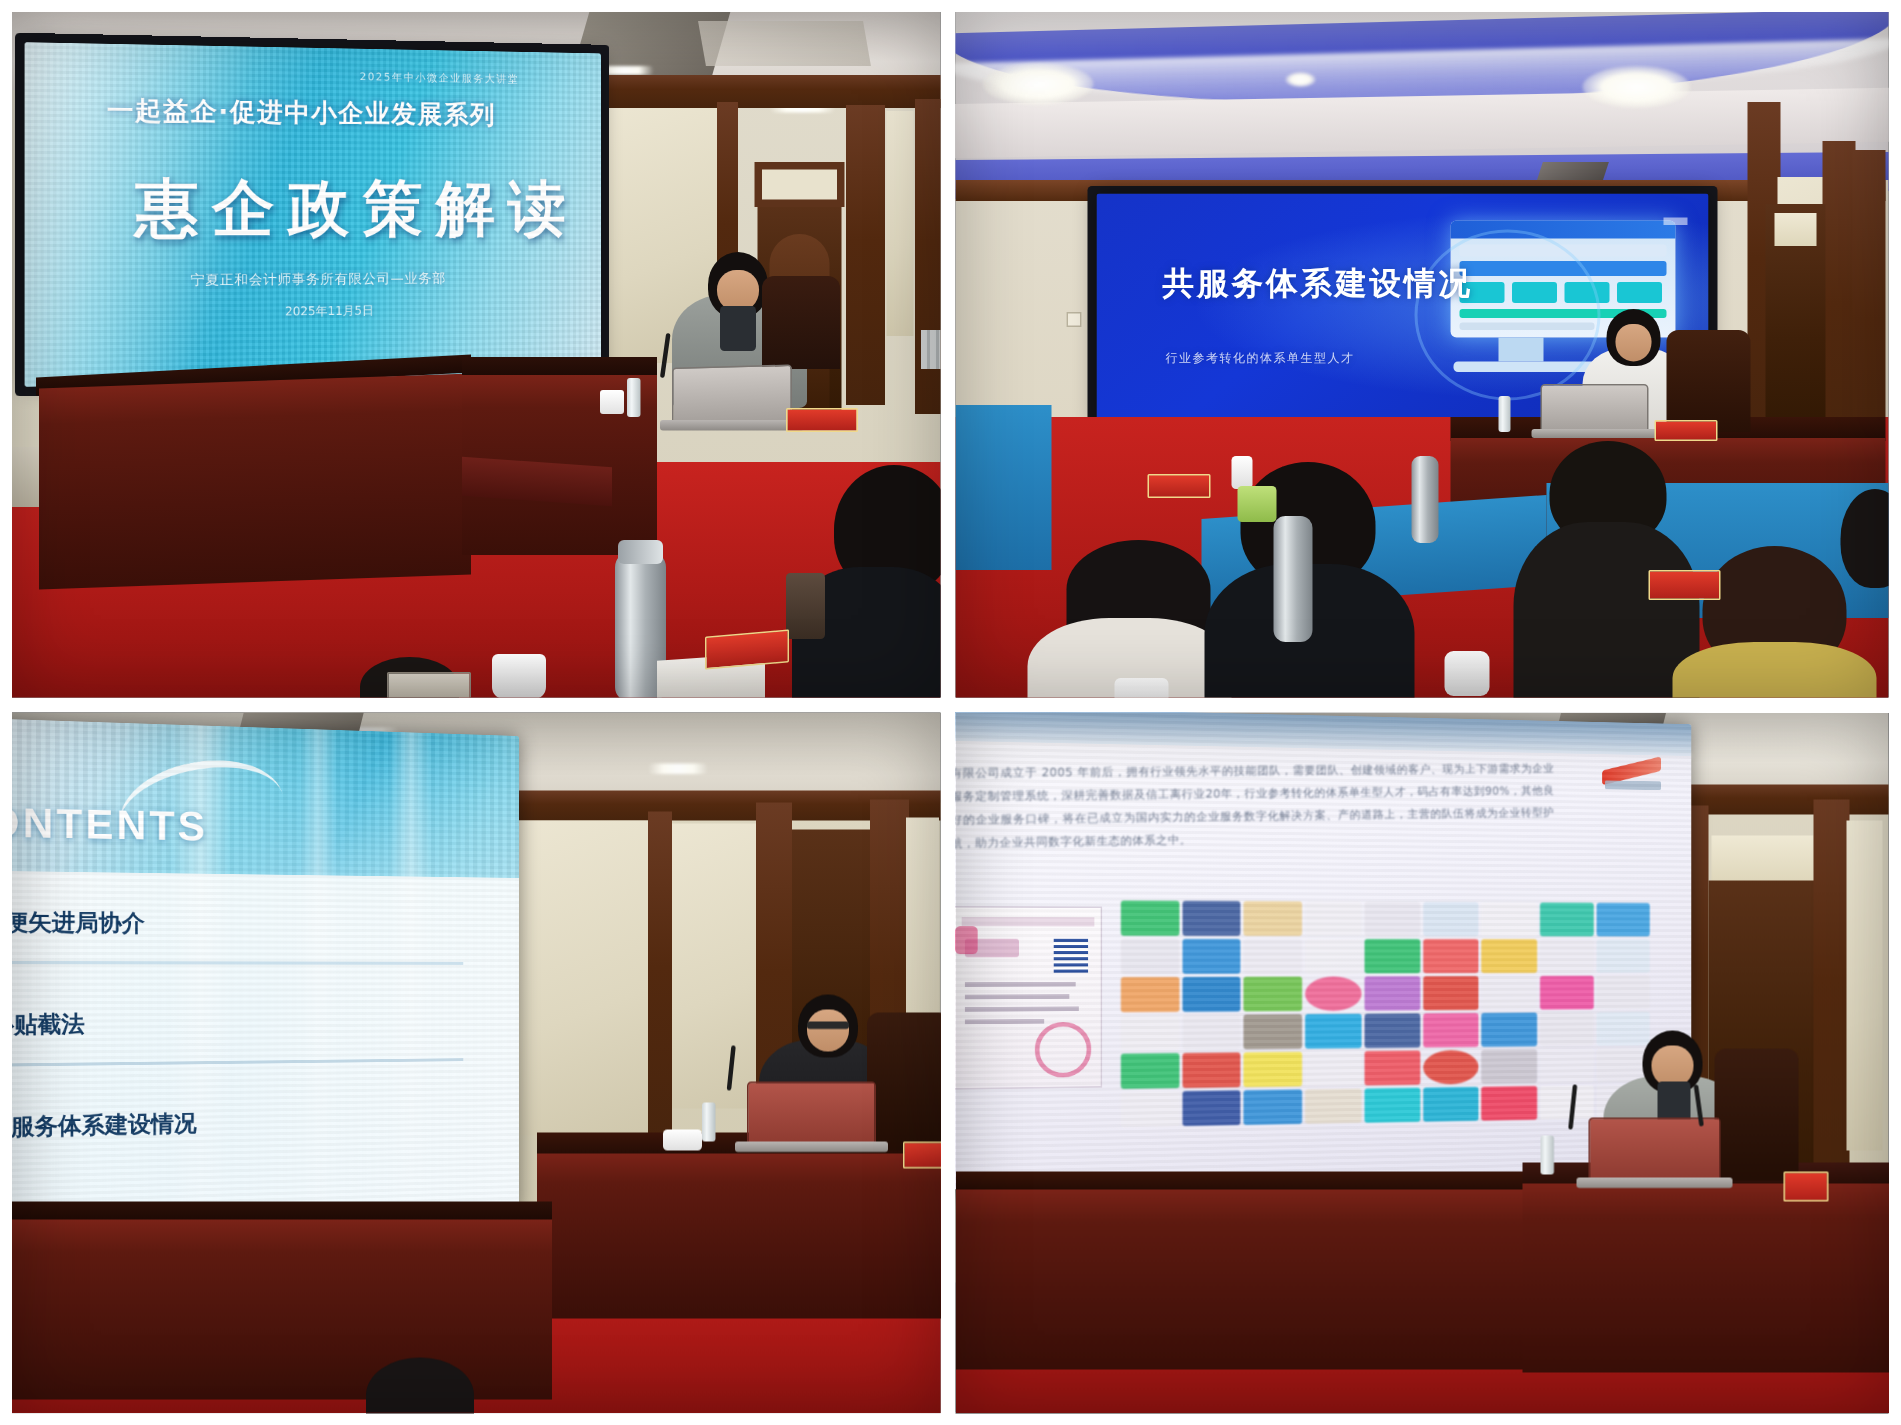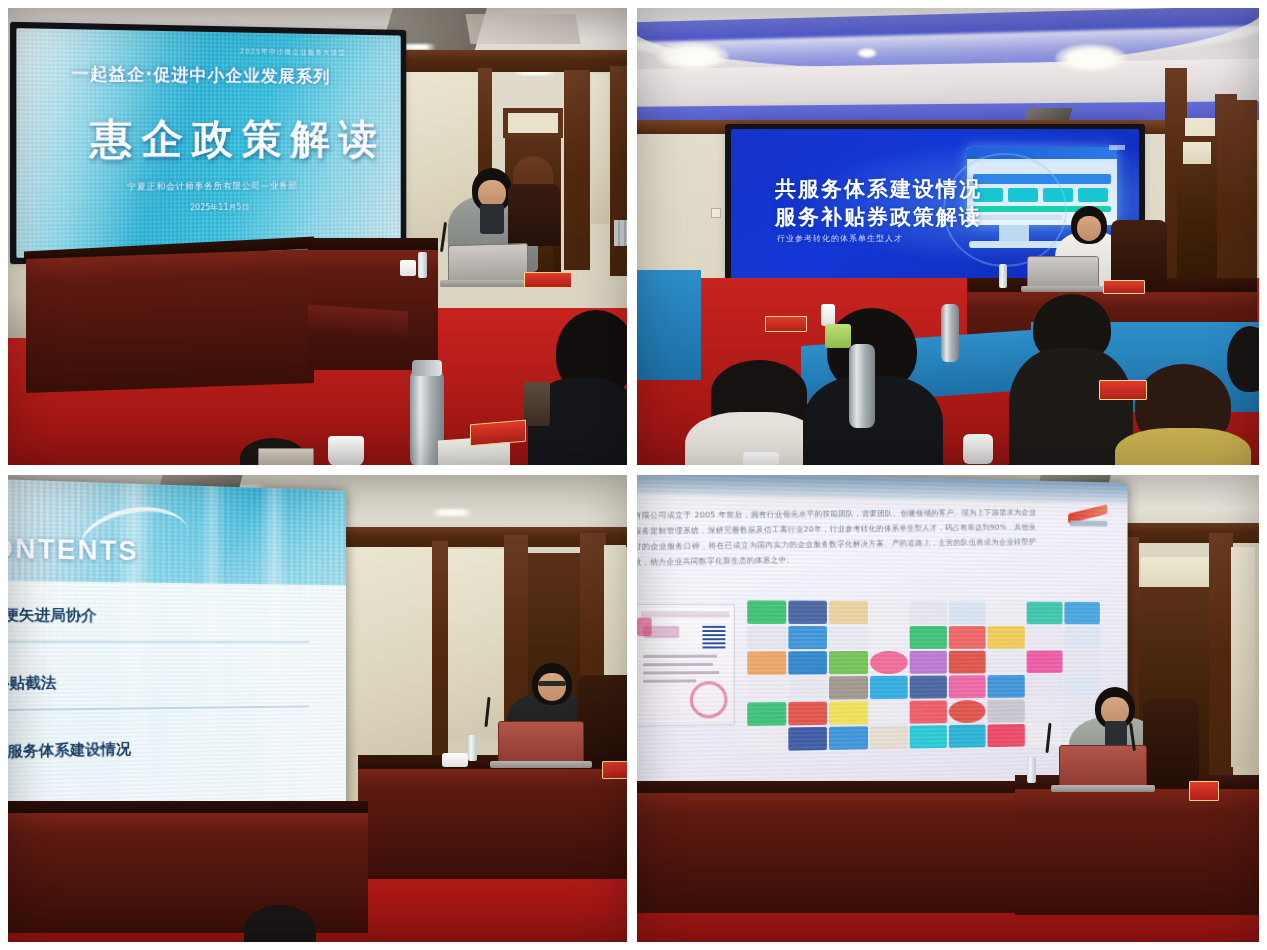--- a/index.html
+++ b/index.html
@@ -188,21 +188,20 @@
         <div style="position:absolute;left:76px;top:41px;width:30px;height:14px;background:#19c6d4;border-radius:2px;"></div>
         <div style="position:absolute;left:111px;top:41px;width:30px;height:14px;background:#19c6d4;border-radius:2px;"></div>
         <div style="position:absolute;left:6px;top:59px;width:138px;height:6px;background:#17d1b5;border-radius:2px;"></div>
         <div style="position:absolute;left:6px;top:68px;width:90px;height:5px;background:#cfe0f0;border-radius:2px;"></div>
       </div>
       <div style="position:absolute;left:268px;top:96px;width:30px;height:16px;background:#bcd9f2;"></div>
       <div style="position:absolute;left:238px;top:112px;width:96px;height:7px;background:#cfe4f7;border-radius:3px;"></div>
       <div style="position:absolute;left:212px;top:24px;width:120px;height:110px;border:2px solid rgba(140,210,255,.35);border-radius:50%;"></div>
 
       <div class="slidetxt cjk" style="left:44px;top:46px;font-size:21px;font-weight:900;letter-spacing:2px;">共服务体系建设情况</div>
-      <div class="slidetxt cjk" style="left:44px;top:74px;font-size:21px;font-weight:900;letter-spacing:2px;">服务补贴券政策解读</div>
       <div class="slidetxt cjk" style="left:46px;top:104px;font-size:8px;opacity:.78;letter-spacing:1px;">行业参考转化的体系单生型人才</div>
       <div style="position:absolute;right:14px;top:16px;width:16px;height:5px;background:rgba(255,255,255,.55);"></div>
       <div style="position:absolute;right:14px;bottom:12px;width:18px;height:6px;background:rgba(255,255,255,.55);"></div>
     </div>
 
     <div class="carpet" style="left:0;top:270px;width:100%;height:210px;"></div>
 
     <div style="position:absolute;left:330px;top:270px;width:290px;height:16px;background:linear-gradient(180deg,#3a1409,#240c05);"></div>
     <div class="desk" style="left:330px;top:284px;width:290px;height:92px;"></div>
     <div class="body" style="left:418px;top:224px;width:70px;height:60px;background:linear-gradient(180deg,#f2f1ee,#d9d7d2);"></div>

